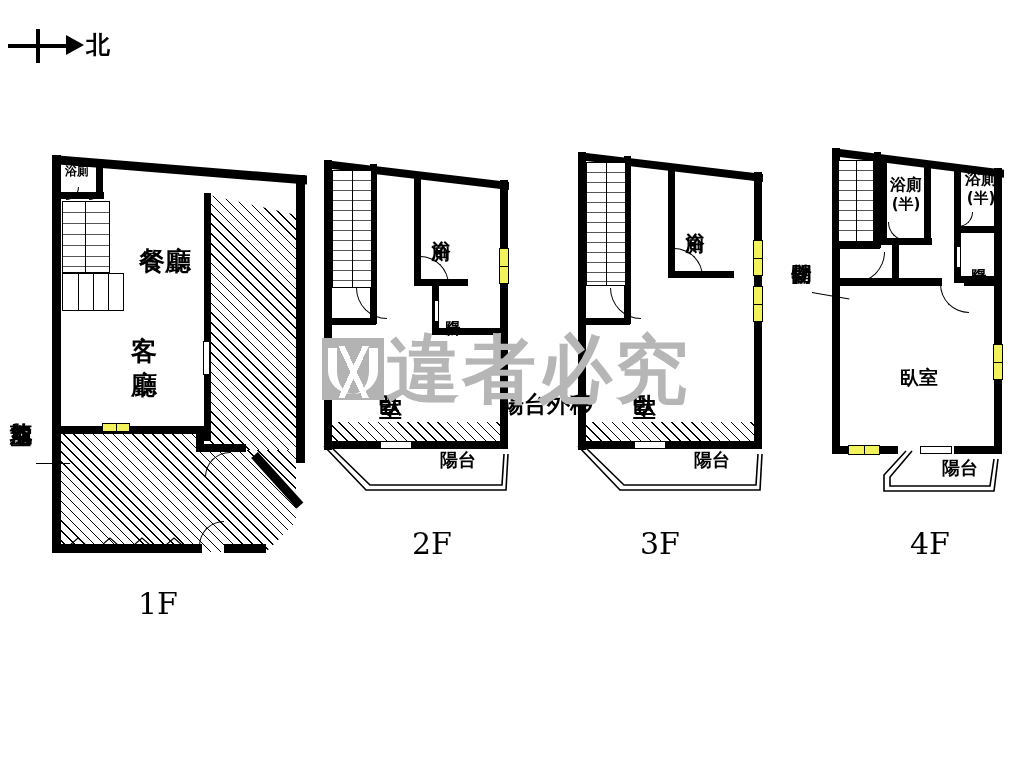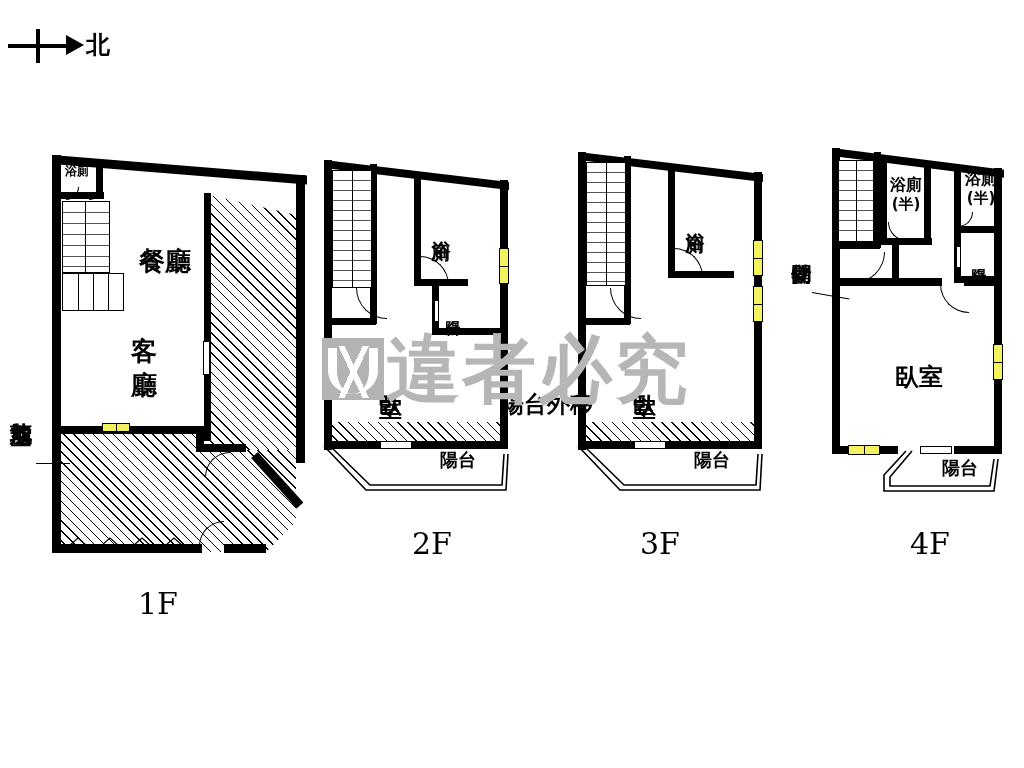--- a/index.html
+++ b/index.html
@@ -309,21 +309,21 @@
     <div class="wall" style="left:128px;top:128px;width:48px;height:7px;"></div>
     <div class="room-label xs vert" style="left:146px;top:88px;height:42px;font-size:15px;">陽台</div>
     <div class="win-w" style="left:130px;top:98px;width:5px;height:22px;"></div>
 
     <div class="wall" style="left:66px;top:94px;width:7px;height:42px;"></div>
     <div class="wall" style="left:6px;top:130px;width:110px;height:8px;"></div>
     <div class="wall" style="left:138px;top:130px;width:38px;height:8px;"></div>
     <div class="door br" style="left:28px;top:104px;width:30px;height:30px;"></div>
     <div class="door bl" style="left:114px;top:136px;width:28px;height:28px;"></div>
 
-    <div class="room-label" style="left:48px;top:218px;width:90px;font-size:24px;">臥室</div>
+    <div class="room-label" style="left:48px;top:218px;width:90px;font-size:19px;">臥室</div>
 
     <div class="win-y v" style="left:167px;top:196px;width:10px;height:36px;"></div>
     <div class="win-y h" style="left:22px;top:297px;width:32px;height:10px;"></div>
     <div class="win-w" style="left:94px;top:298px;width:32px;height:8px;"></div>
 
     <svg class="balc-outline" style="position:absolute;left:50px;top:301px;width:150px;height:52px;" viewBox="0 0 150 52">
       <path d="M30 2 L8 26 L8 42 L118 42 L122 10" fill="none" stroke="#000" stroke-width="1.6"></path>
       <path d="M36 2 L14 28 L14 37 L114 37 L118 10" fill="none" stroke="#000" stroke-width="1.6"></path>
     </svg>
     <div class="room-label sm" style="left:104px;top:312px;width:60px;font-size:18px;">陽台</div>

